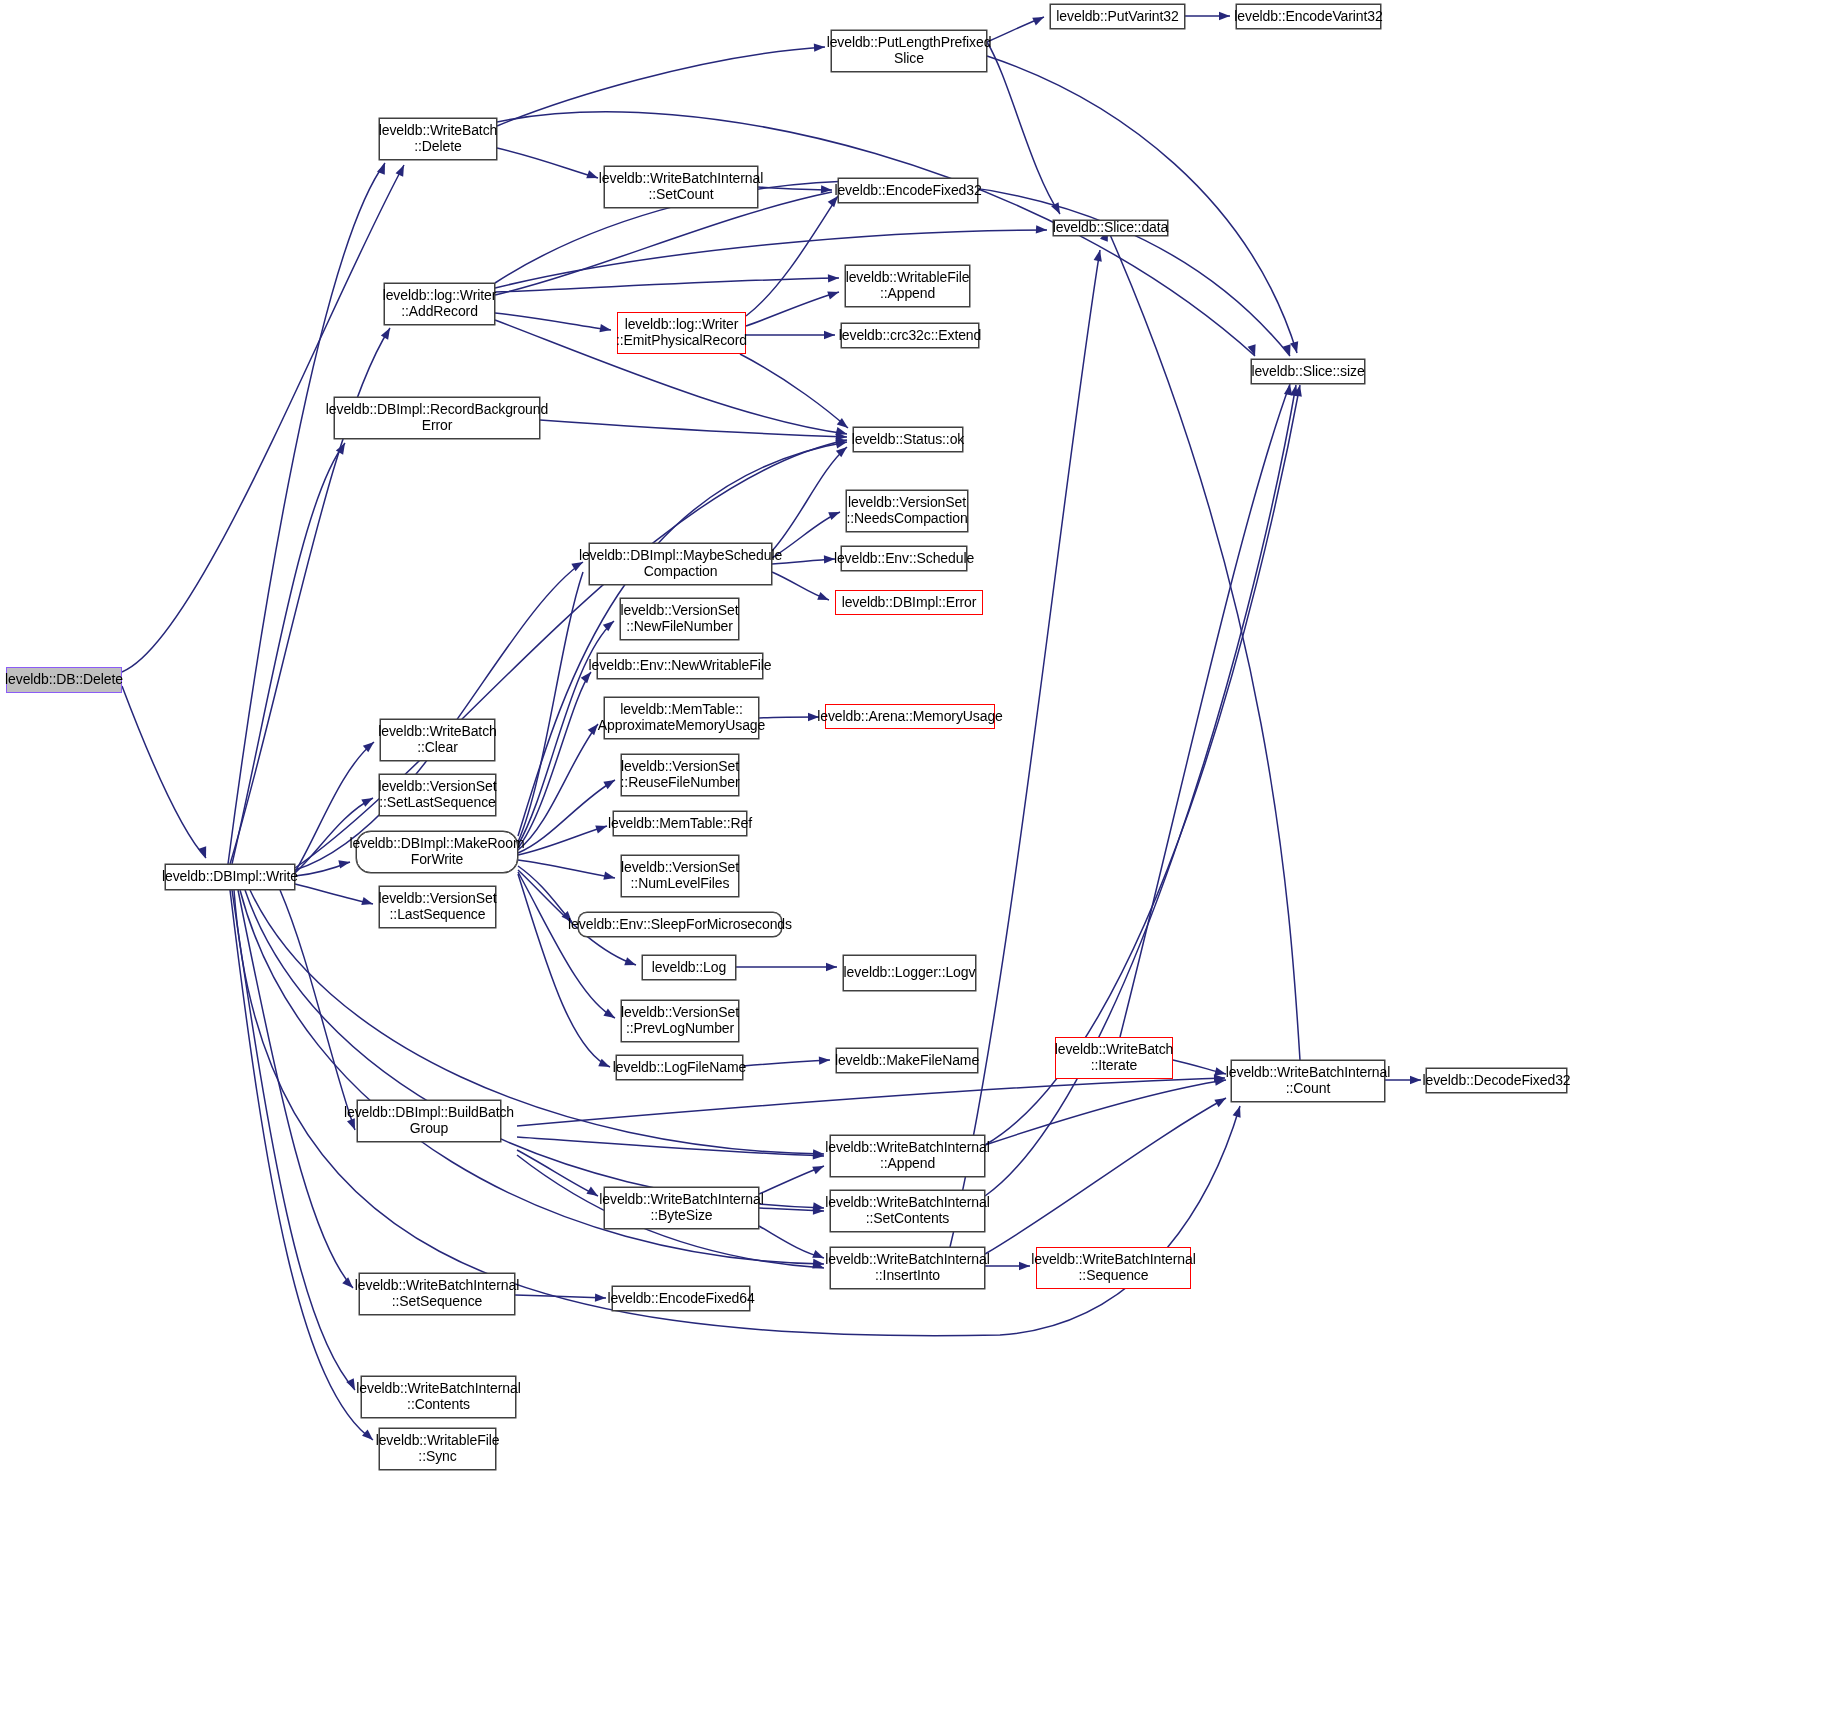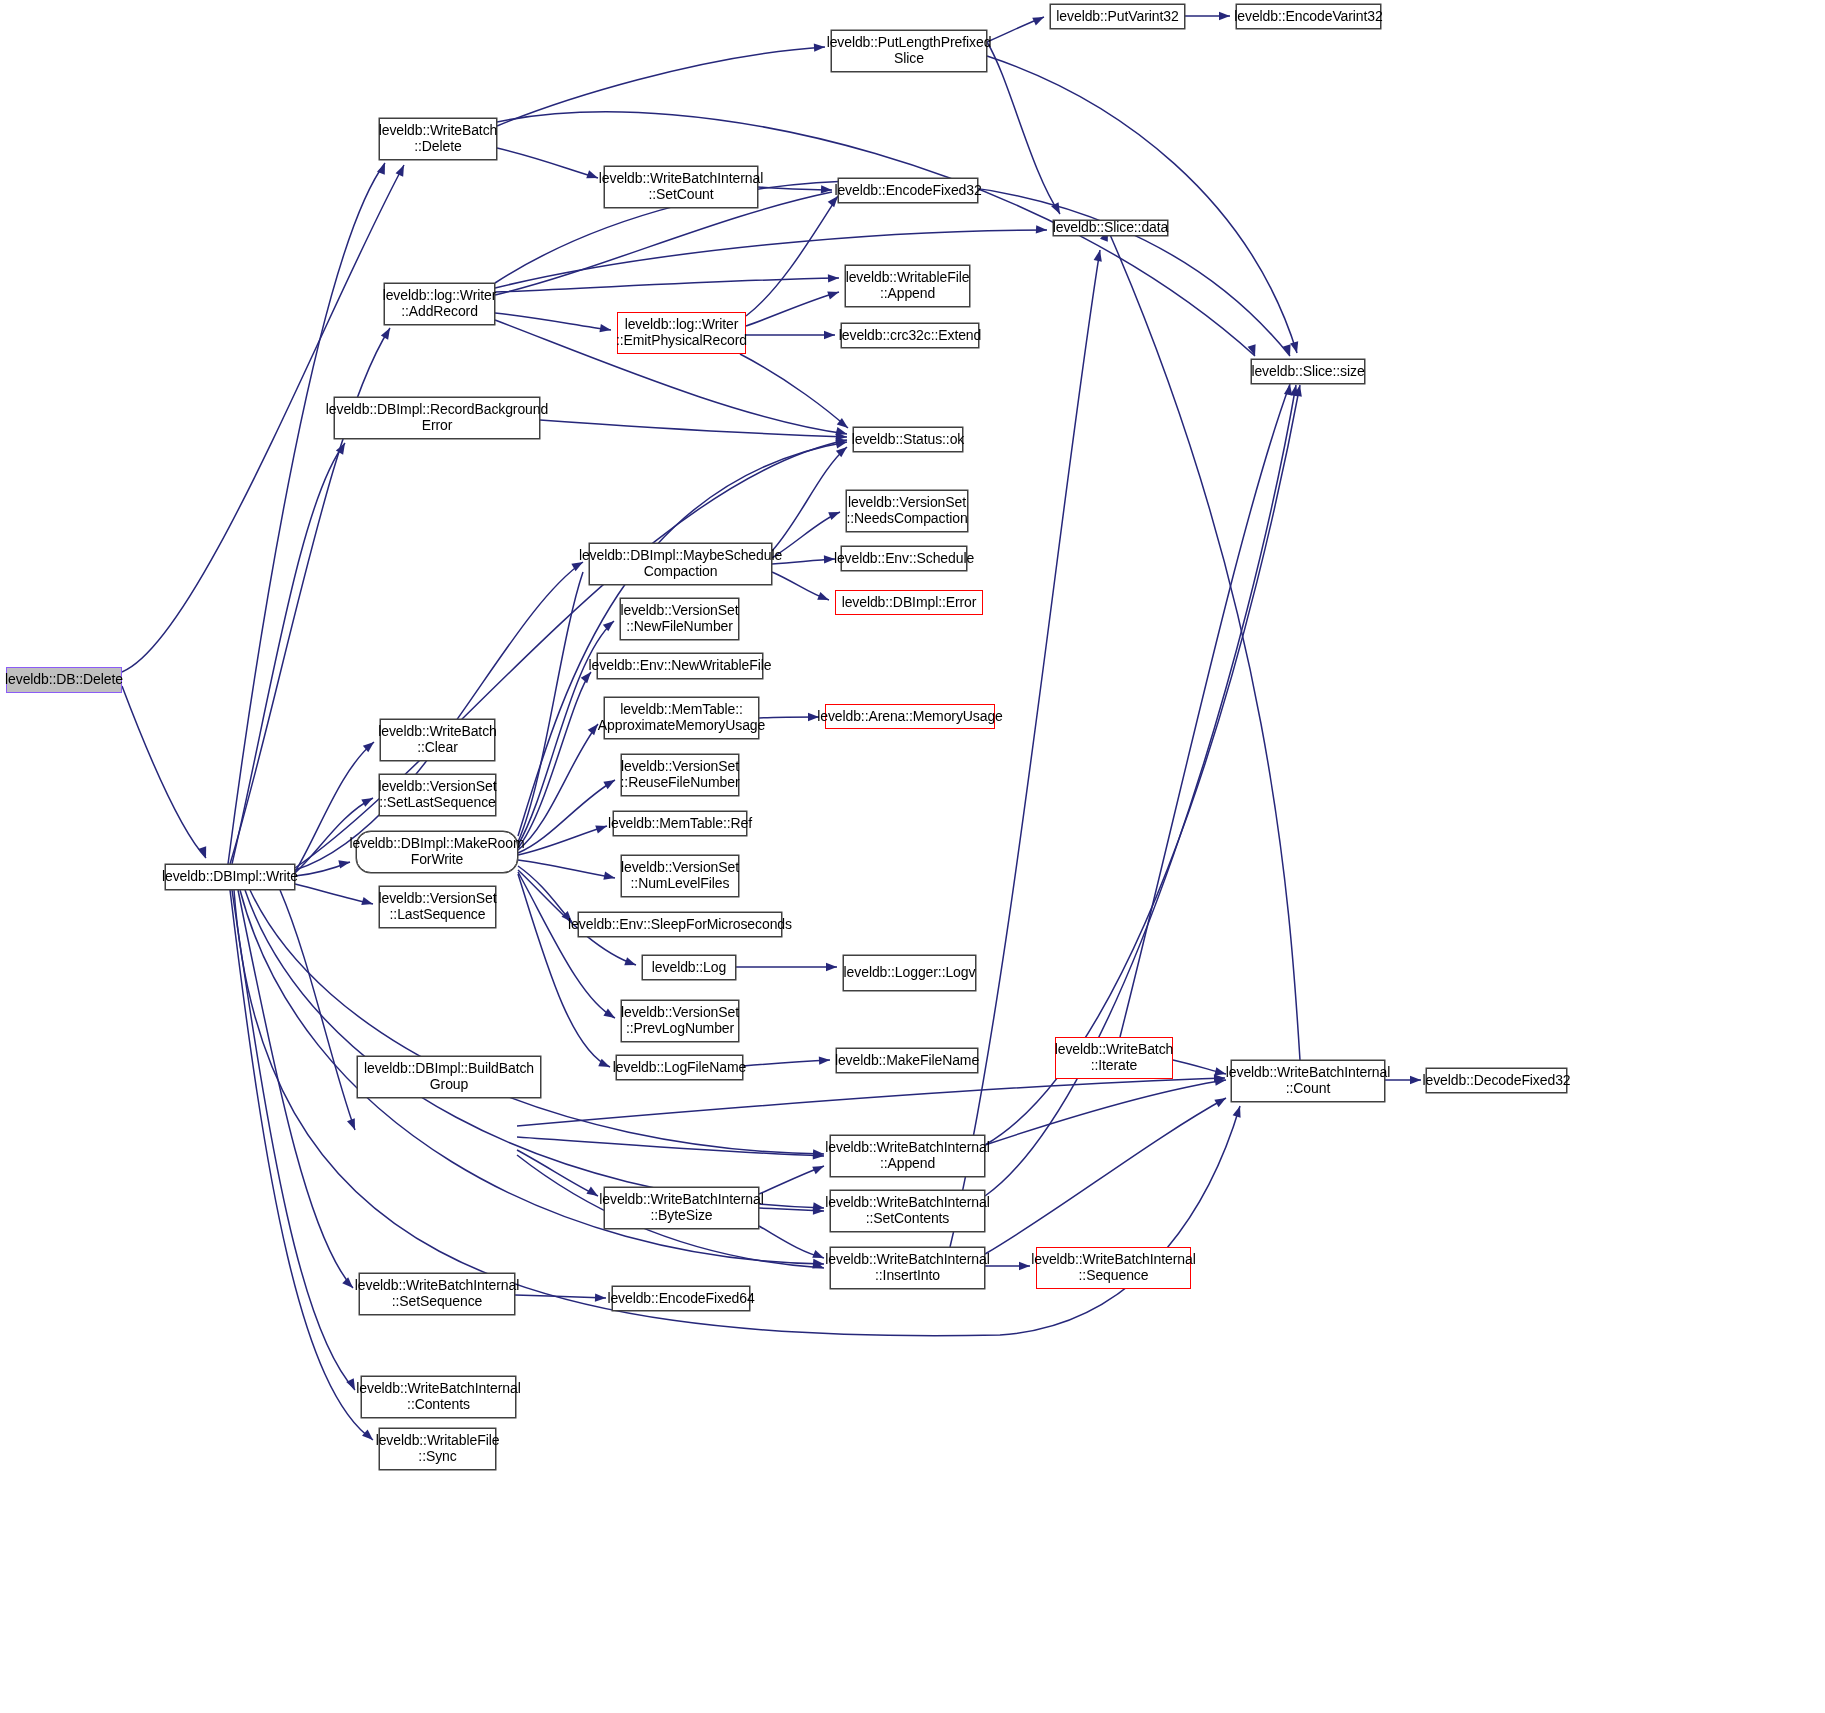--- a/index.html
+++ b/index.html
@@ -223,21 +223,21 @@
       <div class="node grey-border" style="left: 334px; top: 397px; width: 206px; height: 42px;">leveldb::DBImpl::RecordBackground
 Error</div>
       <div class="node grey-border" style="left: 380px; top: 719px; width: 115px; height: 42px;">leveldb::WriteBatch
 ::Clear</div>
       <div class="node grey-border" style="left: 379px; top: 774px; width: 117px; height: 42px;">leveldb::VersionSet
 ::SetLastSequence</div>
       <div class="node grey-border" style="left: 356px; top: 831px; width: 162px; height: 42px; border-radius: 15px;">leveldb::DBImpl::MakeRoom
 ForWrite</div>
       <div class="node grey-border" style="left: 379px; top: 886px; width: 117px; height: 42px;">leveldb::VersionSet
 ::LastSequence</div>
-      <div class="node grey-border" style="left: 357px; top: 1056px; width: 184px; height: 42px;">leveldb::DBImpl::BuildBatch
+      <div class="node grey-border" style="left: 357px; top: 1100px; width: 144px; height: 42px;">leveldb::DBImpl::BuildBatch
 Group</div>
       <div class="node grey-border" style="left: 359px; top: 1273px; width: 156px; height: 42px;">leveldb::WriteBatchInternal
 ::SetSequence</div>
       <div class="node grey-border" style="left: 361px; top: 1376px; width: 155px; height: 42px;">leveldb::WriteBatchInternal
 ::Contents</div>
       <div class="node grey-border" style="left: 379px; top: 1428px; width: 117px; height: 42px;">leveldb::WritableFile
 ::Sync</div>
       <div class="node grey-border" style="left: 604px; top: 166px; width: 154px; height: 42px;">leveldb::WriteBatchInternal
 ::SetCount</div>
       <div class="node red" style="left: 617px; top: 312px; width: 129px; height: 42px;">leveldb::log::Writer
@@ -247,21 +247,21 @@
       <div class="node grey-border" style="left: 620px; top: 598px; width: 119px; height: 42px;">leveldb::VersionSet
 ::NewFileNumber</div>
       <div class="node grey-border" style="left: 597px; top: 653px; width: 166px; height: 26px;">leveldb::Env::NewWritableFile</div>
       <div class="node grey-border" style="left: 604px; top: 697px; width: 155px; height: 42px;">leveldb::MemTable::
 ApproximateMemoryUsage</div>
       <div class="node grey-border" style="left: 621px; top: 754px; width: 118px; height: 42px;">leveldb::VersionSet
 ::ReuseFileNumber</div>
       <div class="node grey-border" style="left: 613px; top: 811px; width: 134px; height: 25px;">leveldb::MemTable::Ref</div>
       <div class="node grey-border" style="left: 621px; top: 855px; width: 118px; height: 42px;">leveldb::VersionSet
 ::NumLevelFiles</div>
-      <div class="node grey-border" style="left: 578px; top: 912px; width: 204px; height: 25px;">leveldb::Env::SleepForMicroseconds</div>
+      <div class="node grey-border" style="left: 578px; top: 912px; width: 204px; height: 25px; border-radius: 9px;">leveldb::Env::SleepForMicroseconds</div>
       <div class="node grey-border" style="left: 642px; top: 955px; width: 94px; height: 25px;">leveldb::Log</div>
       <div class="node grey-border" style="left: 621px; top: 1000px; width: 118px; height: 42px;">leveldb::VersionSet
 ::PrevLogNumber</div>
       <div class="node grey-border" style="left: 616px; top: 1055px; width: 127px; height: 25px;">leveldb::LogFileName</div>
       <div class="node grey-border" style="left: 604px; top: 1187px; width: 155px; height: 42px;">leveldb::WriteBatchInternal
 ::ByteSize</div>
       <div class="node grey-border" style="left: 612px; top: 1286px; width: 138px; height: 25px;">leveldb::EncodeFixed64</div>
       <div class="node grey-border" style="left: 831px; top: 30px; width: 156px; height: 42px;">leveldb::PutLengthPrefixed
 Slice</div>
       <div class="node grey-border" style="left: 838px; top: 178px; width: 140px; height: 25px;">leveldb::EncodeFixed32</div>

